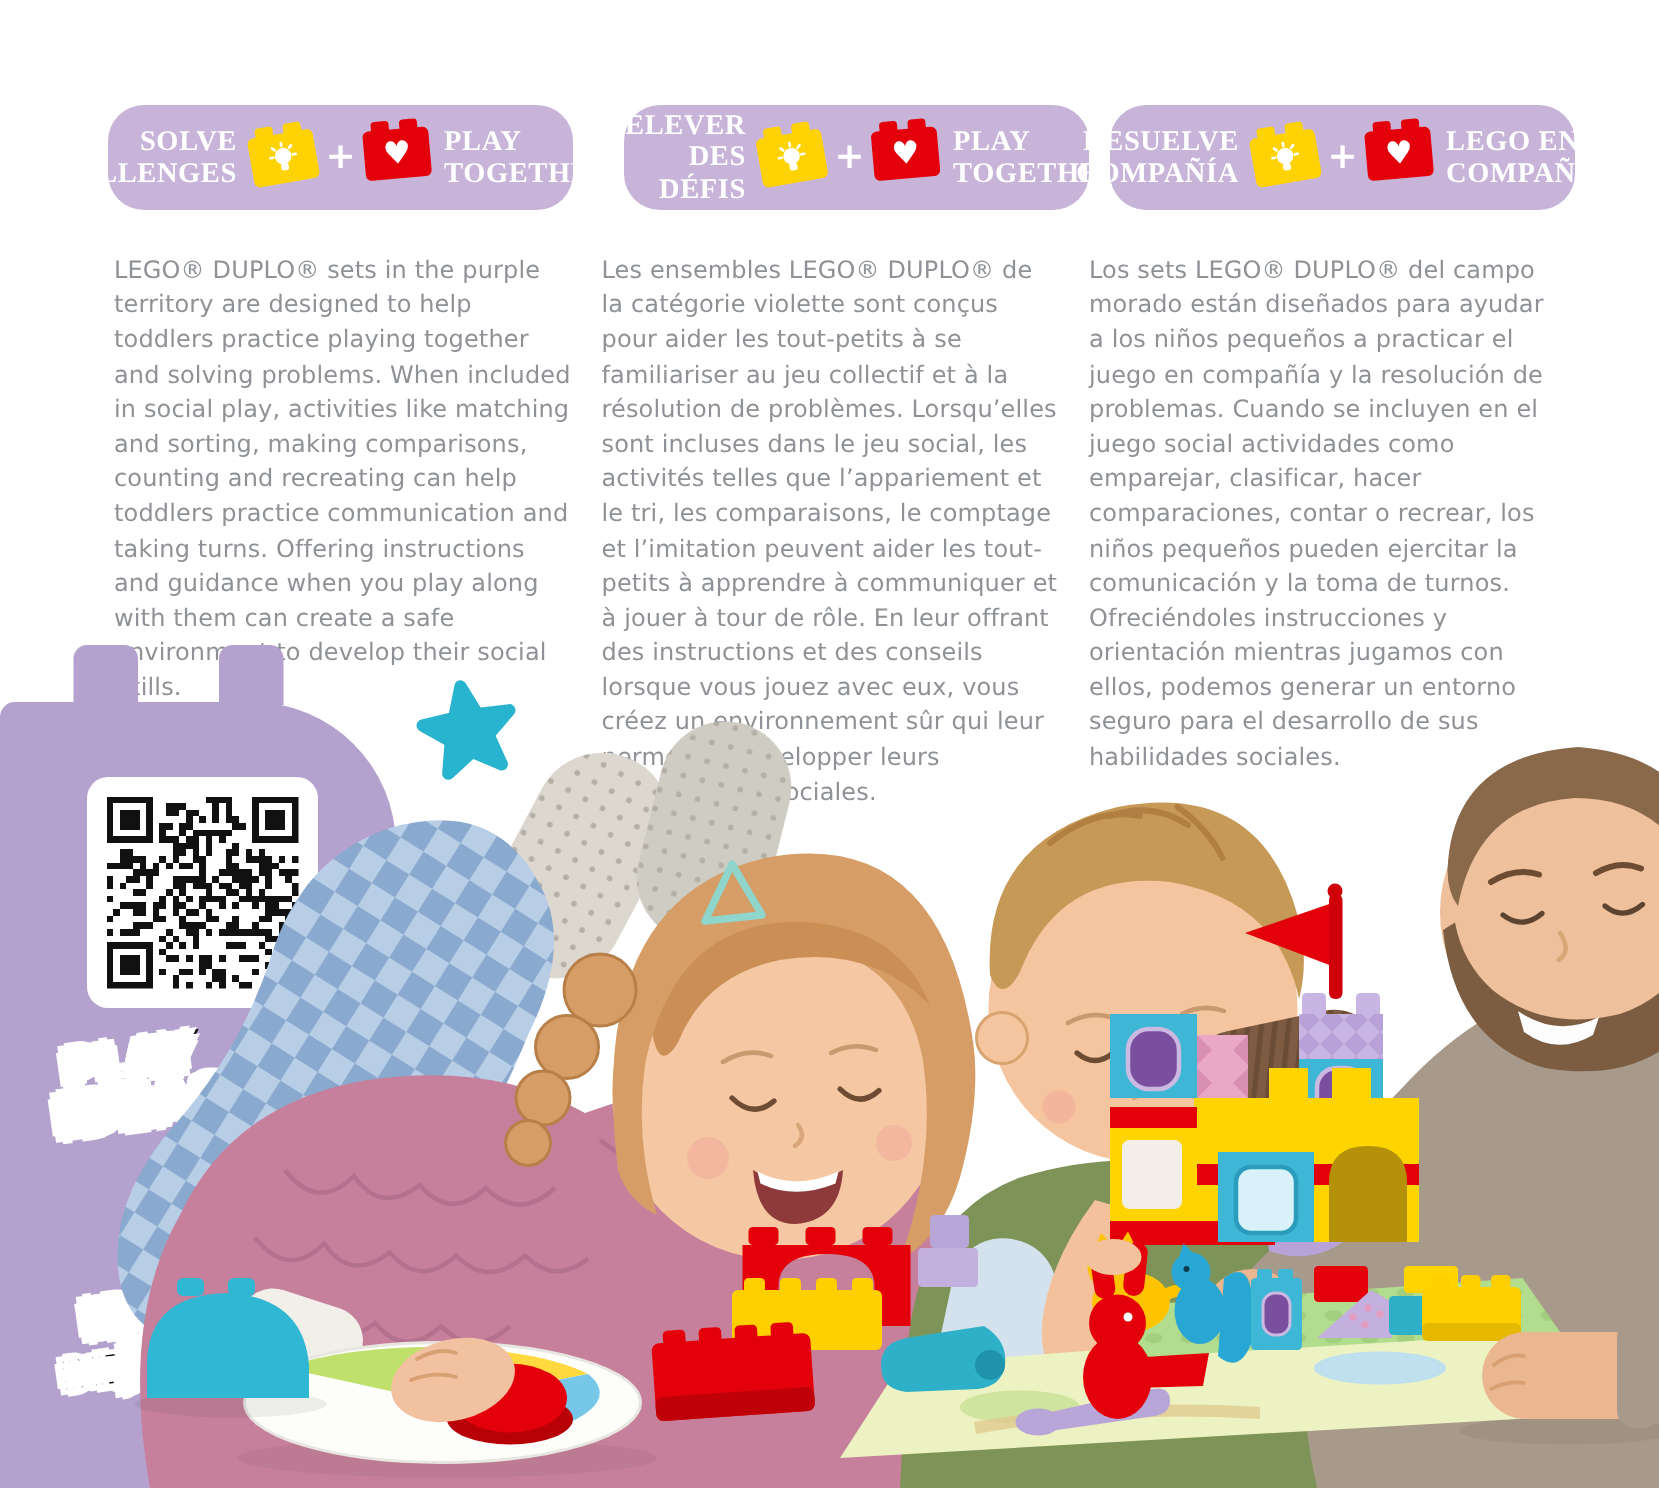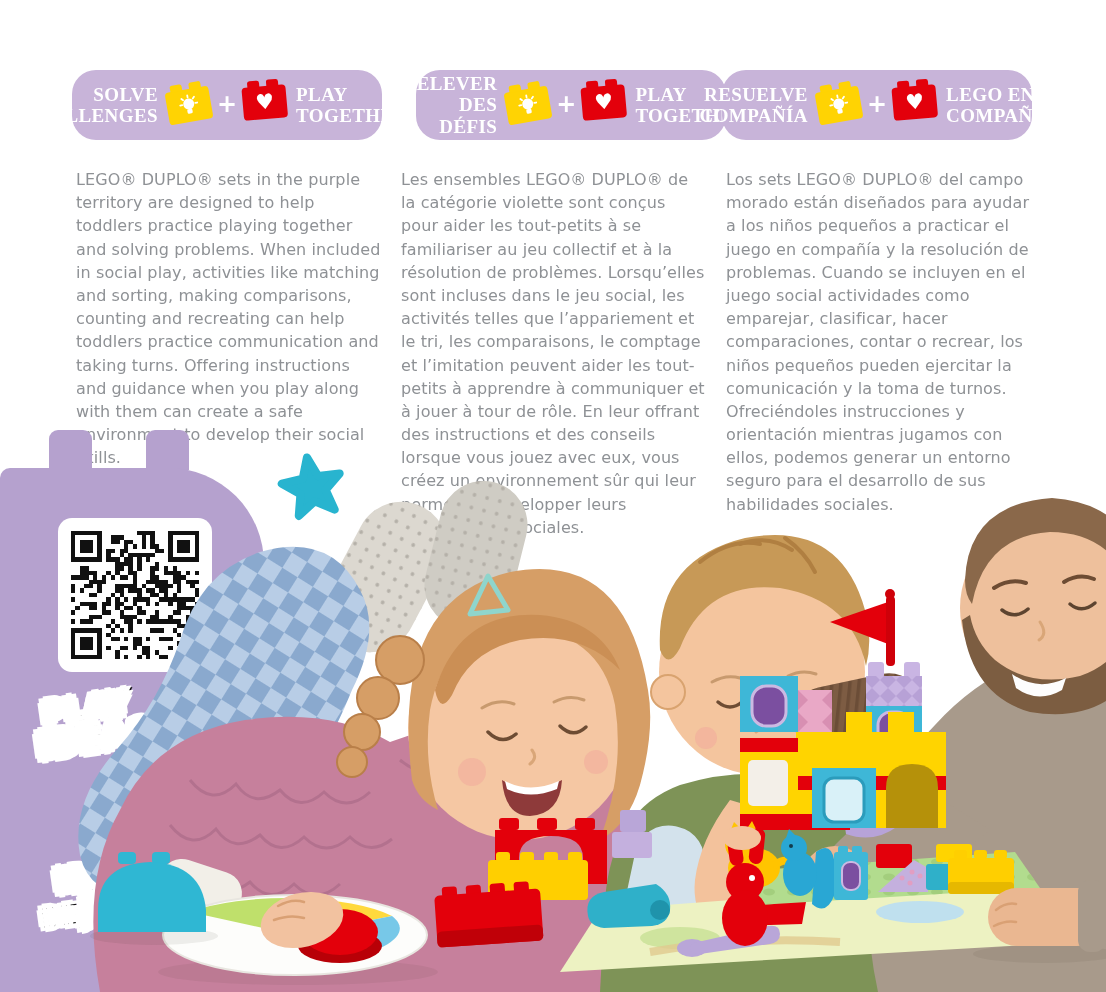--- a/index.html
+++ b/index.html
@@ -133,21 +133,21 @@
           <i class="st b"></i>
         <span class="heart">♥</span>
       </div>
     </div>
     <div class="b-label b-right">
       <span>PLAY</span>
       <span>TOGETHER</span>
     </div>
   </div>
 
-  <div class="banner" style="left:722px">
+  <div class="banner" style="left:740px">
     <div class="b-label b-left">
       <span>RESUELVE</span>
       <span>COMPAÑÍA</span>
     </div>
     <div class="brick-pair">
       <div class="brick yellow">
         <i class="st a"></i>
           <i class="st b"></i>
         <svg width="22" height="24" viewBox="0 0 22 24">
           <circle cx="11" cy="10" r="5.5" fill="#fff"></circle>

